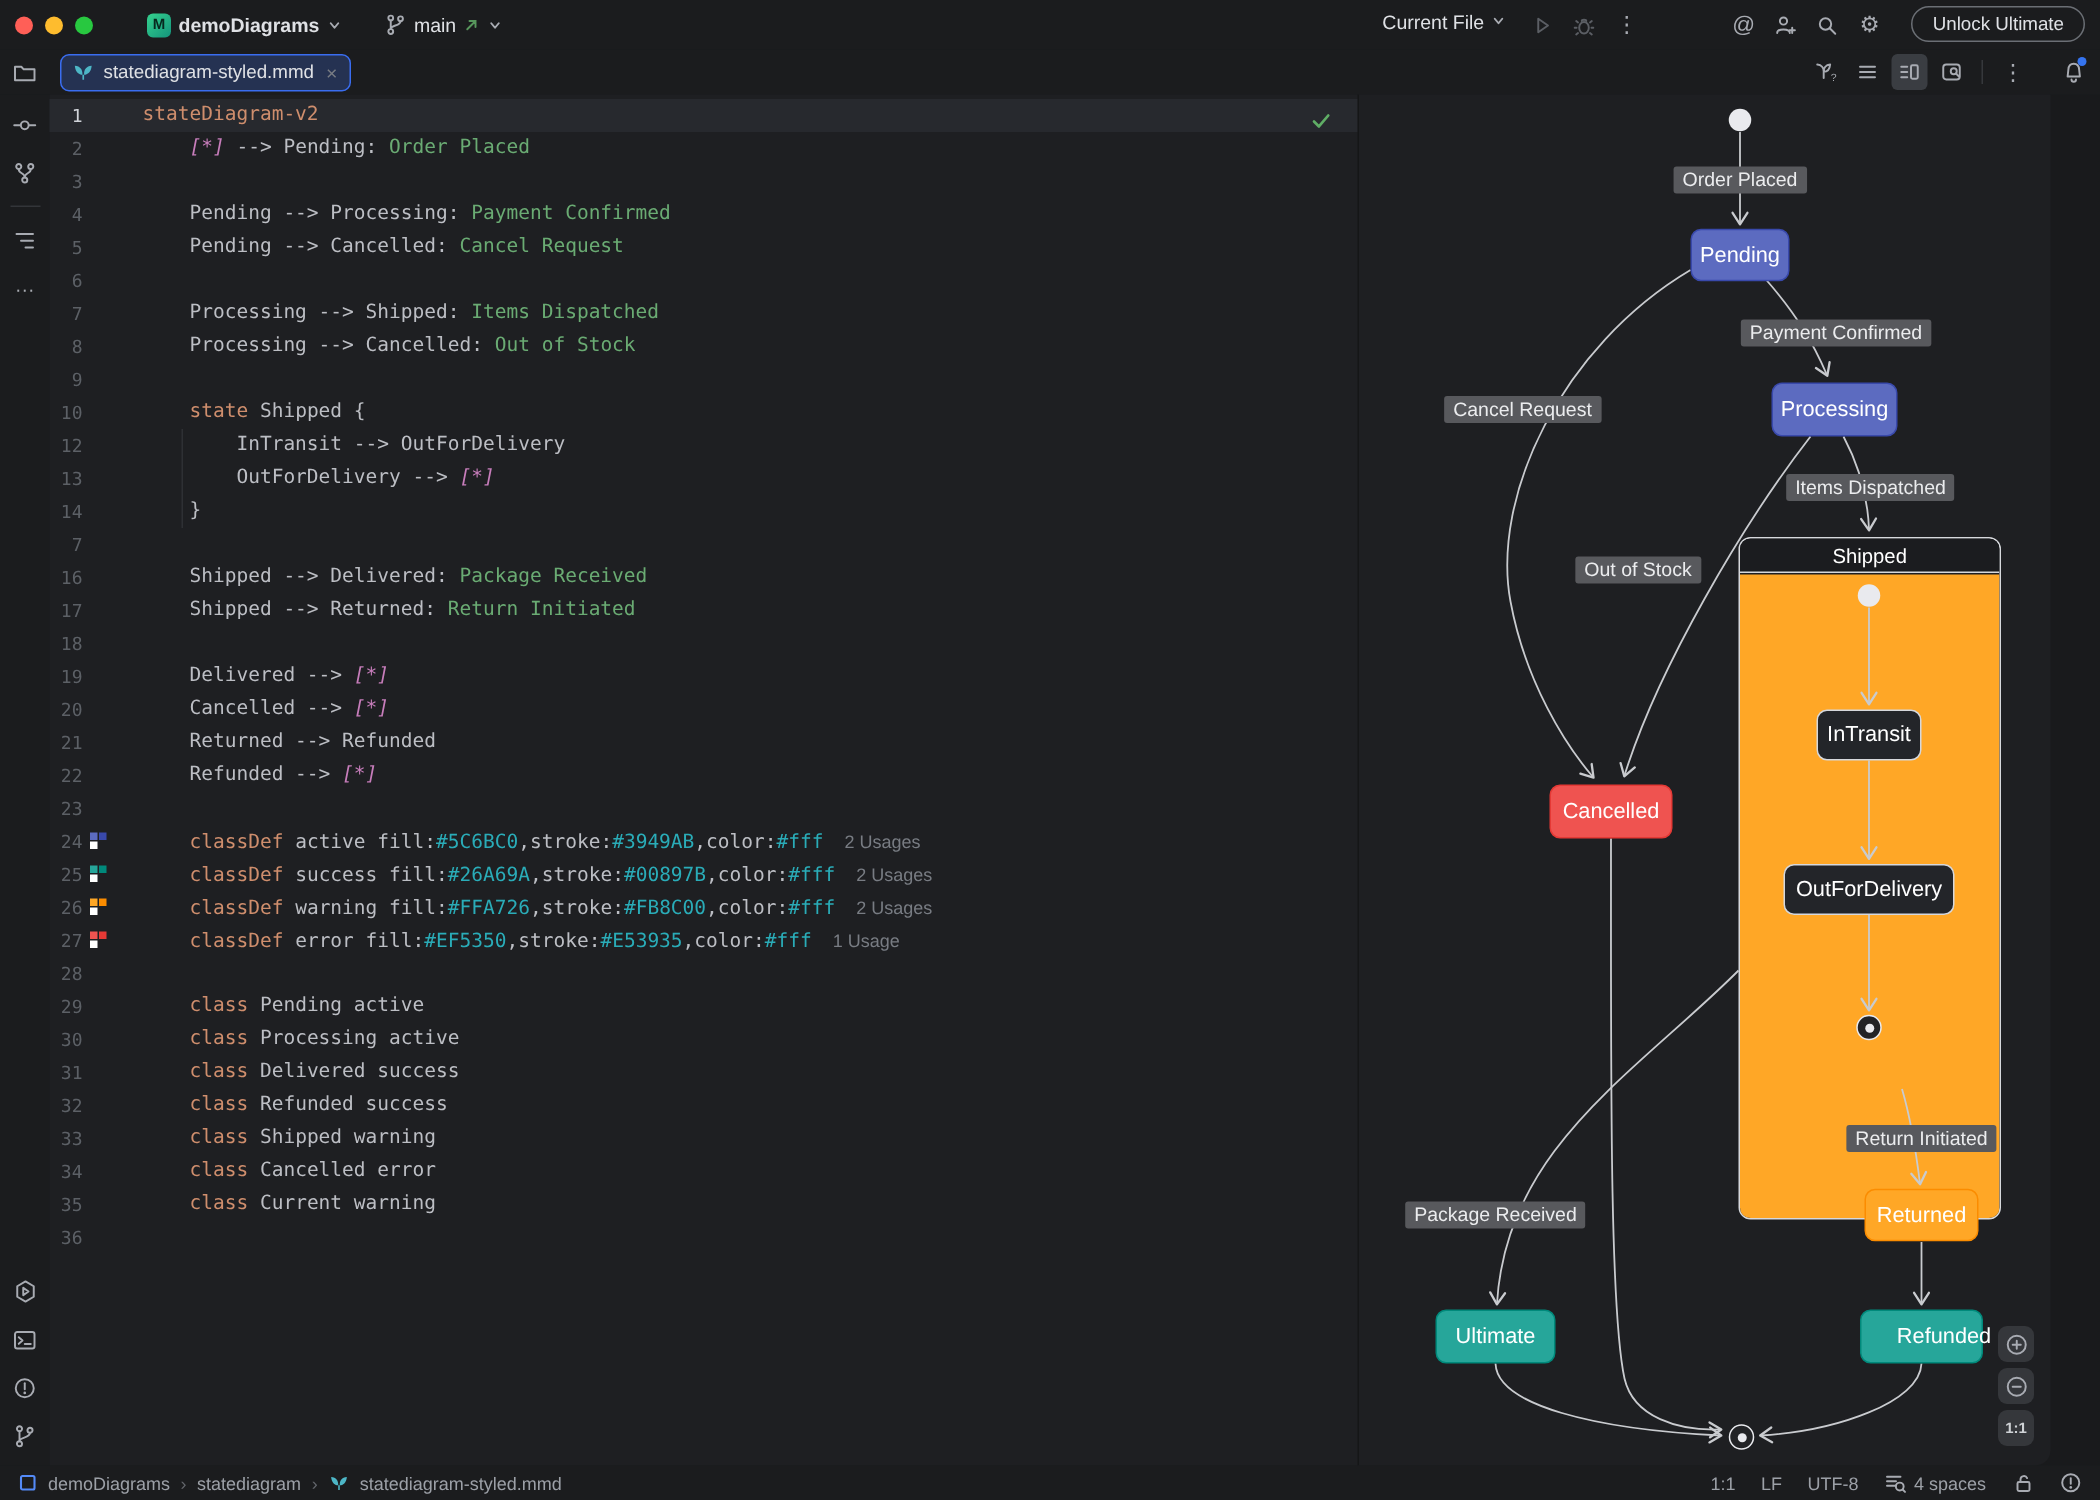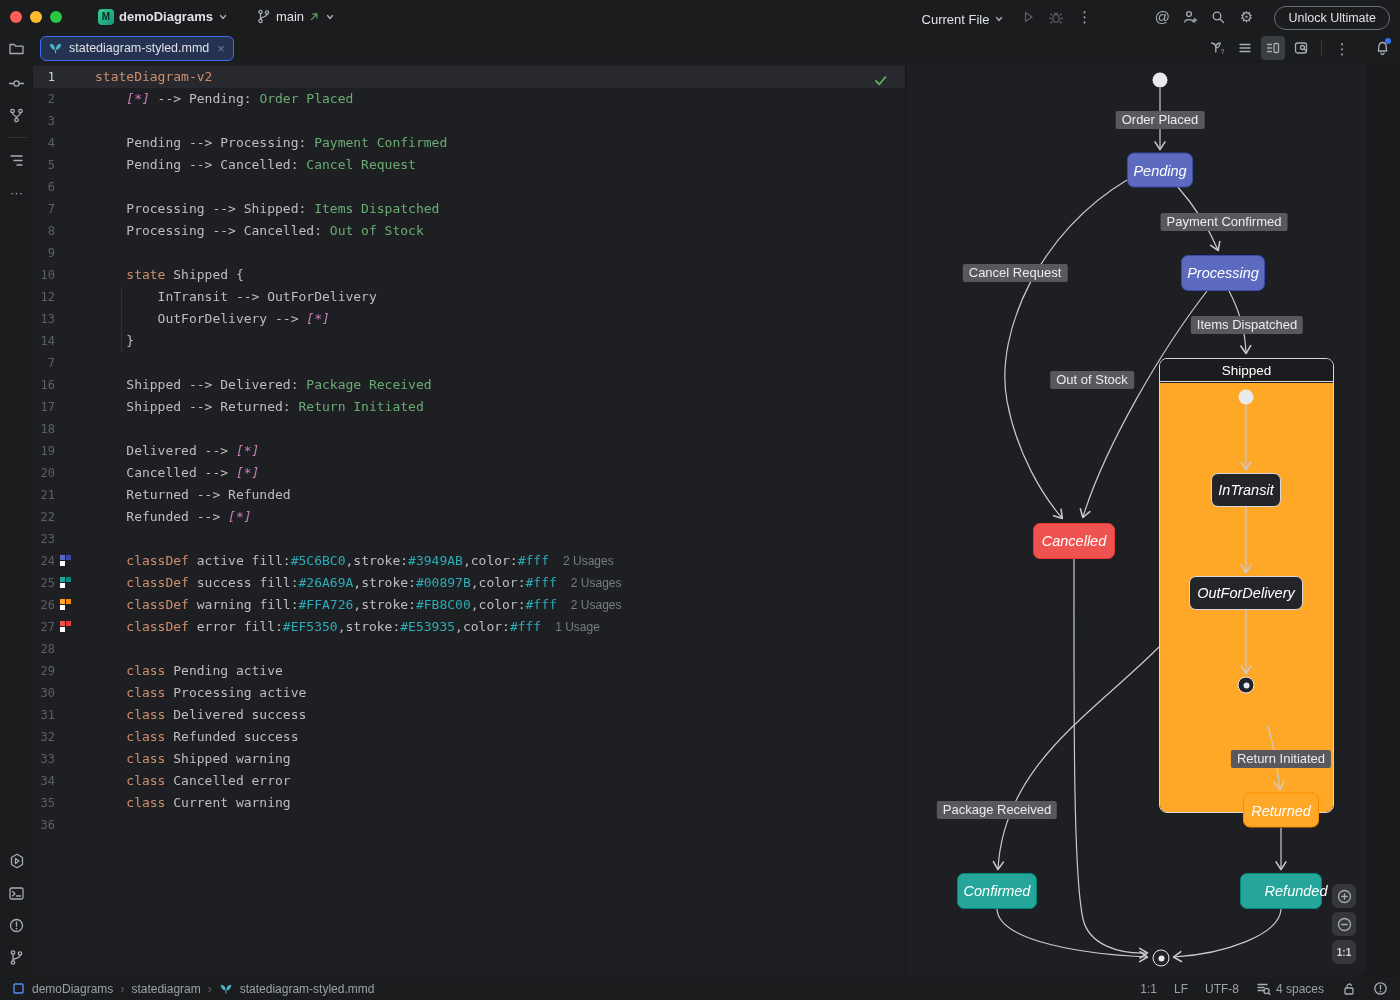--- a/index.html
+++ b/index.html
@@ -11,21 +11,21 @@
 
   
   #titlebar { position:absolute; left:0; top:0; width:1400px; height:33px; background:#1b1c1e; display:flex; align-items:center; font-size:13px; }
   .lights { display:flex; gap:8px; margin-left:10px; }
   .light { width:12px; height:12px; border-radius:50%; }
   .l-close{ background:#ff5f57; } .l-min{ background:#febc2e; } .l-zoom{ background:#28c840; }
   .tb-group { display:flex; align-items:center; gap:5px; padding:3px 6px; border-radius:4px; color:#dfe1e5; }
   .proj-icon { width:16px; height:16px; border-radius:4px; background:linear-gradient(135deg,#35d28e,#14947c); color:#07281f; font-weight:bold; font-size:10px; display:flex; align-items:center; justify-content:center; }
   #project-widget { margin-left:30px; font-weight:600; }
   #branch-widget { margin-left:16px; }
-  .tb-right { margin-left:auto; display:flex; align-items:flex-end; }
+  .tb-right { margin-left:auto; display:flex; align-items:flex-start; }
   .tb-btn { display:flex; align-items:center; justify-content:center; width:28px; height:26px; border-radius:4px; color:#a8abb2; }
   .glyph { font-size:15px; line-height:1; color:#a8abb2; }
   #run-widget { margin-right:4px; }
   #unlock-btn { border:1px solid #6b6f75; border-radius:14px; padding:4px 13px; font-size:12.5px; color:#dfe1e5; margin:0 10px 0 14px; white-space:nowrap; }
 
   
   #tabbar { position:absolute; left:0; top:33px; width:1400px; height:30px; background:#1b1c1e; display:flex; align-items:center; }
   #folder-btn { width:33px; display:flex; justify-content:center; }
   .tab { display:flex; align-items:center; gap:6px; height:25px; padding:0 8px 0 7px; margin-left:7px; background:#253252; border:1px solid #3a6df0; border-radius:6px; font-size:12.5px; color:#dfe1e5; }
   .tab-close { color:#787c83; font-size:13px; margin-left:2px; }
@@ -55,21 +55,21 @@
   .tok-d{ color:#bcbec4; } .tok-k{ color:#cf8e6d; } .tok-s{ color:#6aab73; }
   .tok-p{ color:#c77dbb; font-style:italic; } .tok-h{ color:#2aacb8; }
   .hint { color:#787c83; font-family:"Liberation Sans",sans-serif; font-size:12px; margin-left:14px; }
   .indent-guide { position:absolute; left:88px; top:223px; width:1px; height:66px; background:#2e3034; }
   #inspect-ok { position:absolute; right:14px; top:6px; width:22px; height:22px; display:flex; align-items:center; justify-content:center; }
 
   
   #preview { position:absolute; left:905px; top:63px; width:462px; height:914px; background:#1e1f22; border-left:1px solid #151617; border-bottom-right-radius:10px; }
   #composite-layer,#label-layer,#node-layer { position:absolute; left:0; top:0; width:462px; height:914px; pointer-events:none; }
   #composite-layer{ z-index:1; } #edge-svg{ position:absolute; left:0; top:0; z-index:2; } #label-layer{ z-index:3; } #node-layer{ z-index:4; }
-  .state-node { position:absolute; transform:translate(-50%,-50%); border:1px solid; border-radius:7px; display:flex; align-items:center; justify-content:center; font-size:14.5px;font-style:italic; }
+  .state-node { position:absolute; transform:translate(-50%,-50%); border:1px solid; border-radius:7px; display:flex; align-items:center; justify-content:center; font-size:14.5px; }
   .start-node { position:absolute; transform:translate(-50%,-50%); width:15px; height:15px; border-radius:50%; background:#e9eaee; }
   .end-node { position:absolute; transform:translate(-50%,-50%); width:17px; height:17px; border-radius:50%; border:1.5px solid #e9eaee; background:#222326; display:flex; align-items:center; justify-content:center; }
   .end-dot { width:6px; height:6px; border-radius:50%; background:#e9eaee; }
   .composite { position:absolute; border:1px solid #d6d8dc; border-radius:8px; overflow:hidden; }
   .composite-header { height:23px; background:#1b1c1f; color:#fff; font-size:13.5px; display:flex; align-items:center; justify-content:center; border-bottom:1px solid #d6d8dc; }
   .composite-body { position:absolute; left:0; right:0; top:24px; bottom:0; }
   .edge-label { position:absolute; transform:translate(-50%,-50%); background:#58595d; color:#ebecee; font-size:13px; padding:1px 6px 2px; border-radius:2px; white-space:nowrap; }
   #zoom-controls { position:absolute; right:11px; bottom:13px; display:flex; flex-direction:column; gap:4px; z-index:5; }
   .zbtn { width:24px; height:24px; border-radius:6px; background:#35373b; color:#cfd2d6; display:flex; align-items:center; justify-content:center; font-size:10px; font-weight:bold; }
 
@@ -350,21 +350,21 @@
       <div class="state-node" style="width: 66px; height: 35px; background: rgb(92, 107, 192); border-color: rgb(57, 73, 171); color: rgb(255, 255, 255); left: 254px; top: 107px;">Pending</div>
       <div class="state-node" style="width: 84px; height: 36px; background: rgb(92, 107, 192); border-color: rgb(57, 73, 171); color: rgb(255, 255, 255); left: 317px; top: 210px;">Processing</div>
       <div class="state-node" style="width: 82px; height: 36px; background: rgb(239, 83, 80); border-color: rgb(229, 57, 53); color: rgb(255, 255, 255); left: 168px; top: 478px;">Cancelled</div>
       <div class="start-node" style="left: 340px; top: 334px;"></div>
       <div class="state-node" style="width: 70px; height: 34px; background: rgb(35, 37, 41); border-color: rgb(214, 216, 220); color: rgb(255, 255, 255); left: 340px; top: 427px;">InTransit</div>
       <div class="state-node" style="width: 114px; height: 34px; background: rgb(35, 37, 41); border-color: rgb(214, 216, 220); color: rgb(255, 255, 255); left: 340px; top: 530px;">OutForDelivery</div>
       <div class="end-node" style="left: 340px; top: 622px;">
         <span class="end-dot"></span>
       </div>
       <div class="state-node" style="width: 76px; height: 35px; background: rgb(255, 167, 38); border-color: rgb(251, 140, 0); color: rgb(255, 255, 255); left: 375px; top: 747px;">Returned</div>
-      <div class="state-node" style="width: 80px; height: 36px; background: rgb(38, 166, 154); border-color: rgb(0, 137, 123); color: rgb(255, 255, 255); left: 91px; top: 828px;">Confirmed</div>
+      <div class="state-node" style="width: 80px; height: 36px; background: rgb(38, 166, 154); border-color: rgb(0, 137, 123); color: rgb(255, 255, 255); left: 91px; top: 828px;">Ultimate</div>
       <div class="state-node" style="width: 82px; height: 36px; background: rgb(38, 166, 154); border-color: rgb(0, 137, 123); color: rgb(255, 255, 255); left: 375px; top: 828px; padding-left: 30px;">Refunded</div>
       <div class="end-node" style="left: 255px; top: 895px;">
         <span class="end-dot"></span>
       </div>
     </div>
   <div id="zoom-controls">
     <div class="zbtn">
       <svg width="15" height="15">
           <circle class="ic" cx="7.5" cy="7.5" r="6"></circle>
           <path class="ic" d="M7.5,4.8 V10.2 M4.8,7.5 H10.2"></path>

